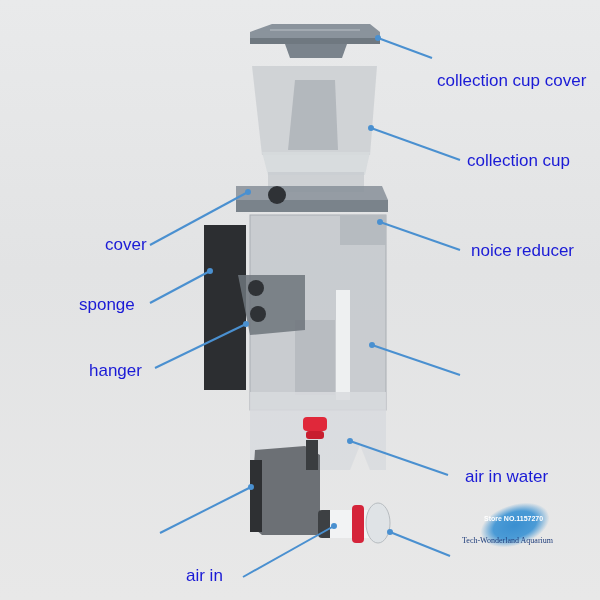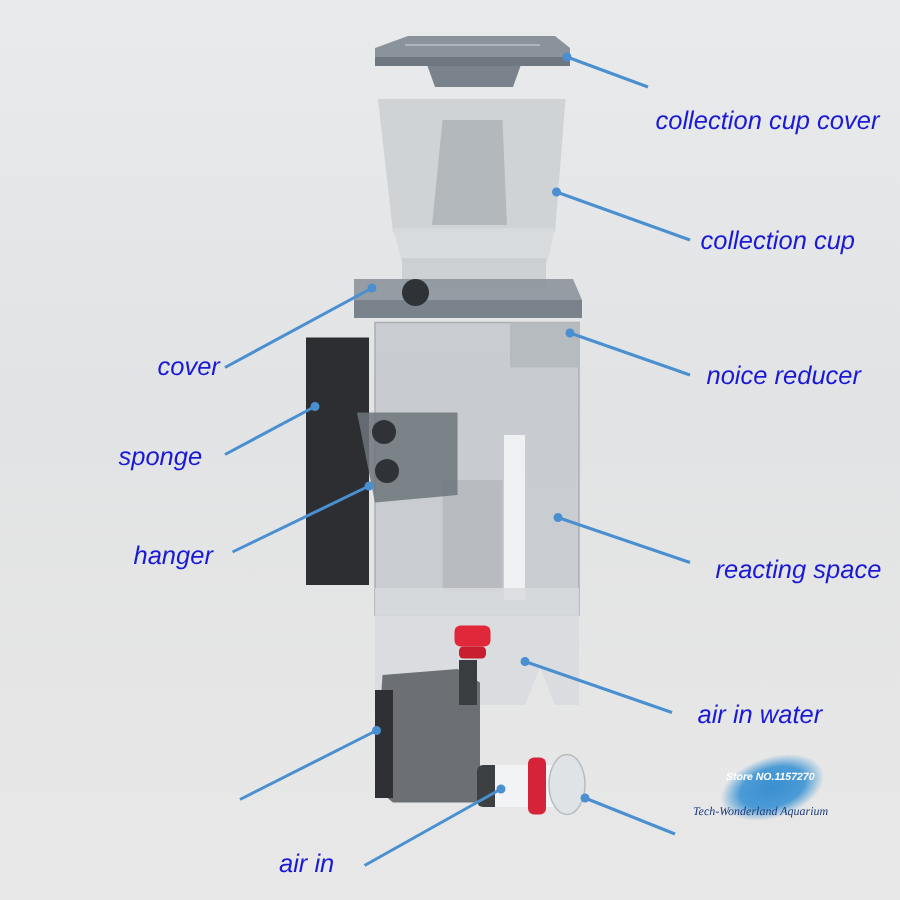--- a/index.html
+++ b/index.html
@@ -1,17 +1,17 @@
 <!DOCTYPE html>
 <html><head>
 <meta charset="utf-8">
 <style>
   html,body{margin:0;padding:0;}
   body{width:600px;height:600px;overflow:hidden;background:#e6e7e8;font-family:"Liberation Sans",sans-serif;}
-  .stage{position:relative;width:600px;height:600px;background:linear-gradient(180deg,#e9eaeb 0%,#e2e3e4 45%,#e8e8e8 100%);font-style:italic;}
+  .stage{position:relative;width:600px;height:600px;background:linear-gradient(180deg,#e9eaeb 0%,#e2e3e4 45%,#e8e8e8 100%);}
   svg.art{position:absolute;left:0;top:0;}
   .label{position:absolute;color:#1a1ad6;font-size:17px;white-space:nowrap;line-height:20px;}
   .wm{position:absolute;left:462px;top:505px;width:120px;height:40px;}
   .wm .splash{position:absolute;left:18px;top:0;width:70px;height:40px;background:radial-gradient(ellipse at 50% 50%,#3a8fd0 0%,#4b9bd6 45%,rgba(75,155,214,0) 72%);transform:rotate(-18deg);}
   .wm .store{position:absolute;left:22px;top:10px;font-size:7px;font-weight:bold;color:#fff;}
   .wm .name{position:absolute;left:0;top:31px;font-size:8px;font-family:"Liberation Serif",serif;color:#1e3c7a;}
 </style>
 </head>
 <body>
 
@@ -96,21 +96,20 @@
       <circle cx="390" cy="532" r="2" fill="#4a90d0"></circle>
     </g>
   </svg>
 
   <span class="label" style="left:437px;top:71px;">collection cup cover</span>
   <span class="label" style="left:467px;top:151px;">collection cup</span>
   <span class="label" style="left:105px;top:235px;">cover</span>
   <span class="label" style="left:471px;top:241px;">noice reducer</span>
   <span class="label" style="left:79px;top:295px;">sponge</span>
   <span class="label" style="left:89px;top:361px;">hanger</span>
-  <span class="label" style="left:477px;top:370px;">reacting space</span>
   <span class="label" style="left:465px;top:467px;">air in water</span>
   <span class="label" style="left:186px;top:566px;">air in</span>
 
   <div class="wm">
     <div class="splash"></div>
     <span class="store">Store NO.1157270</span>
     <span class="name">Tech-Wonderland Aquarium</span>
   </div>
 </div>
 

